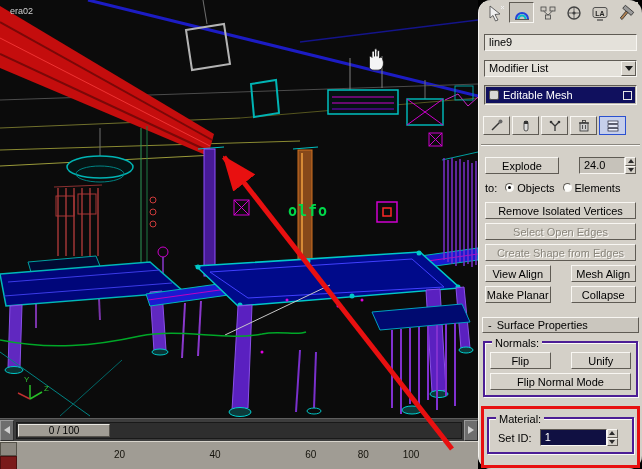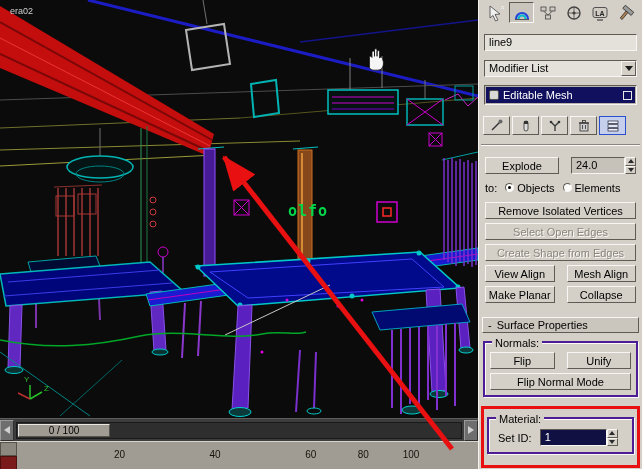--- a/index.html
+++ b/index.html
@@ -27,21 +27,21 @@
   .trackbar { position: absolute; left: 0; top: 441px; width: 478px; height: 40px;
     background: #a09c94; border-top: 1px solid #d8d4cc; }
   .tb-num { position: absolute; top: 7px; font-size: 10px; color: #15130c; transform: translateX(-50%); }
   .tb-ticks { position: absolute; left: 20px; right: 0; bottom: 1px; height: 6px;
     background: repeating-linear-gradient(90deg, transparent 0 8px, #55534c 8px 9px); }
   .tb-corner { position: absolute; left: 0; top: 0; width: 17px; height: 14px; background: #8c8880; border: 1px solid #555249; }
   .tb-listener { position: absolute; left: 0; top: 14px; width: 17px; height: 14px; background: #7a1a1a; border: 1px solid #4e0f0f; }
 
   
   .panel { position: absolute; left: 478px; top: 0; width: 164px; height: 469px;
-    background: #d4d0c8; border-left: 1px solid #f4f2ee; font-size: 11px; color: #000; }
+    background: #d4d0c8; border-left: 1px solid #f4f2ee; font-size: 11px; color: #000; border-radius: 13px; }
   .tabs { display: flex; gap: 1px; padding: 2px 2px 0 4px; height: 24px; }
   .tab { width: 25px; height: 21px; display: flex; align-items: center; justify-content: center;
     background: #d4d0c8; border: 1px solid transparent; }
   .tab.active { border: 1px solid; border-color: #5f5b54 #f8f6f2 #f8f6f2 #5f5b54; background: #c9c5bd; }
 
   .sunken { border: 1px solid; border-color: #5f5b54 #f8f6f2 #f8f6f2 #5f5b54; background: #e4e1da; }
   .objname { margin: 10px 5px 0; height: 17px; padding-left: 4px; line-height: 15px; }
   .modlist { margin: 9px 5px 0; height: 17px; display: flex; }
   .modlist .ml-label { flex: 1; padding-left: 4px; line-height: 15px; }
   .dd { width: 15px; background: #d4d0c8; border: 1px solid; border-color: #f8f6f2 #5f5b54 #5f5b54 #f8f6f2;
@@ -61,21 +61,21 @@
   .tool.active-tool { background: #c6cfeb; border: 1px solid #2a50d0; }
 
   .divider { margin: 8px 2px 0; height: 2px; border-top: 1px solid #8a867e; border-bottom: 1px solid #fbfaf7; }
 
   .btn { background: #d4d0c8; border: 1px solid; border-color: #f8f6f2 #5f5b54 #5f5b54 #f8f6f2;
     height: 17px; display: flex; align-items: center; justify-content: center;
     font-size: 11px; white-space: nowrap; cursor: default; }
   .btn.disabled { color: #8a867c; text-shadow: 1px 1px 0 #fdfcfa; }
   .full { margin: 4px 6px 0; }
   .full.first { margin-top: 8px; }
-  .row { margin: 4px 6px 0; display: flex; gap: 12px; }
+  .row { margin: 4px 6px 0; display: flex; gap: 20px; }
   .row .half { flex: 1; }
 
   .explode-row { margin: 11px 6px 0; }
   .explode-btn { width: 74px; }
   .spinfield { flex: 1; display: flex; height: 17px; }
   .spinval { flex: 1; border: 1px solid; border-color: #5f5b54 #f8f6f2 #f8f6f2 #5f5b54;
     background: #c6c2ba; padding-left: 4px; line-height: 15px; }
   .spinfield.dark .spinval { background: #101042; color: #fff; }
   .spin { width: 11px; display: flex; flex-direction: column; }
   .spin-btn { flex: 1; background: #d4d0c8; border: 1px solid; border-color: #f8f6f2 #5f5b54 #5f5b54 #f8f6f2;

